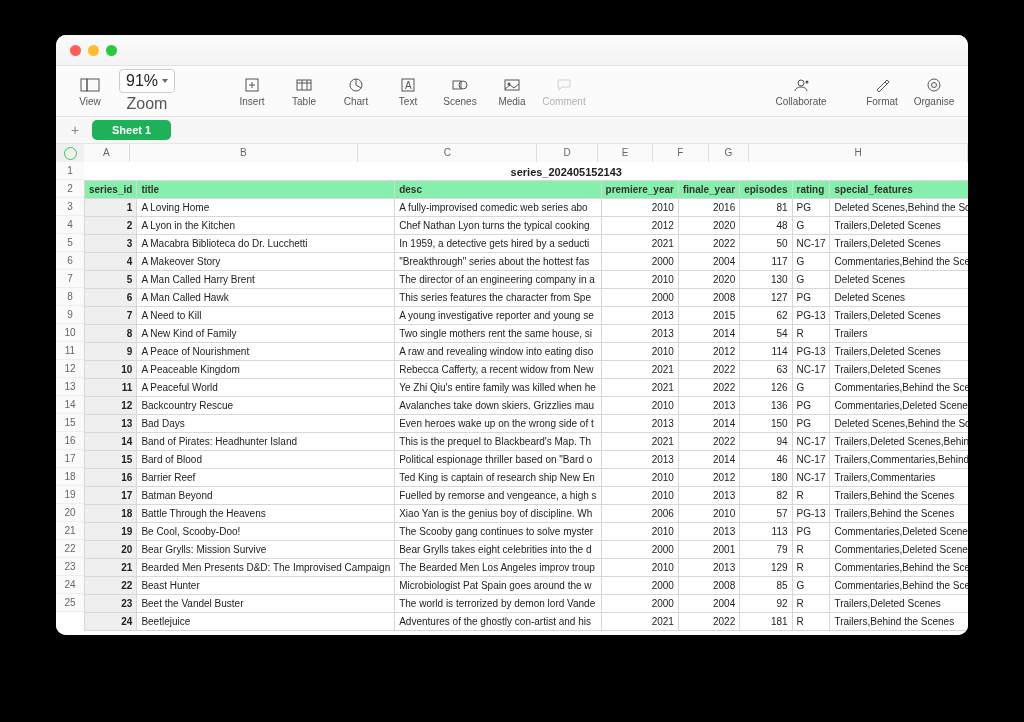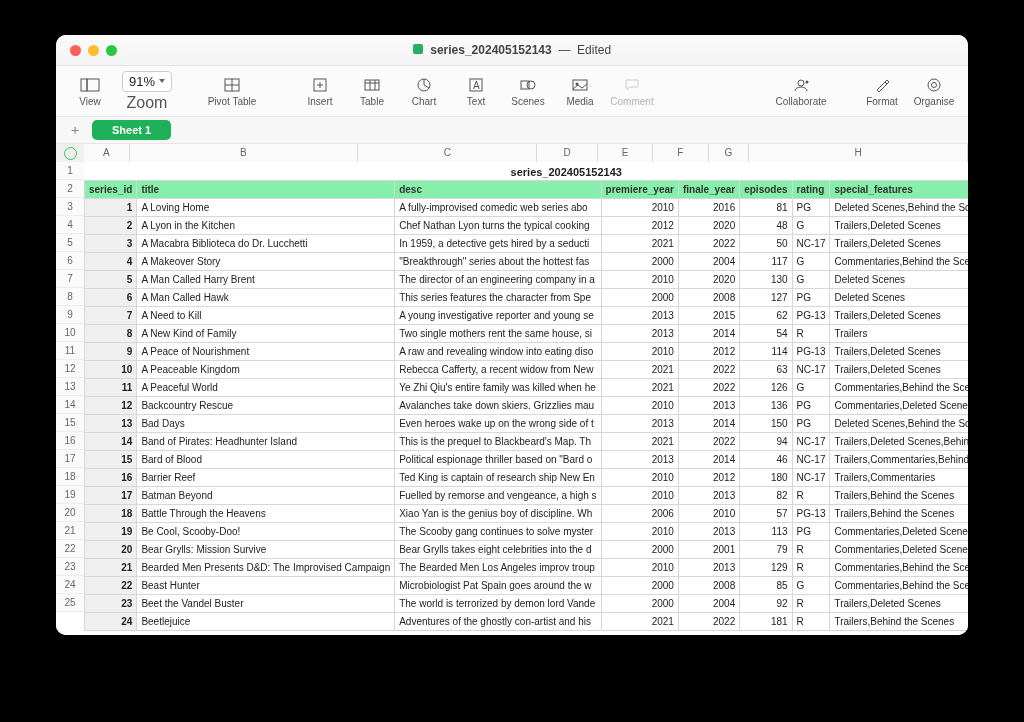--- a/index.html
+++ b/index.html
@@ -9,21 +9,21 @@
   .tл{width:11px;height:11px;border-radius:50%;}
   .red{background:#ff5f57;} .yellow{background:#febc2e;} .green{background:#28c840;}
   .title{position:absolute;left:0;right:0;text-align:center;font-size:12px;color:#444;}
   .title b{font-weight:600;}
   .title .doc-icon{display:inline-block;width:10px;height:10px;background:#27ae60;border-radius:2px;margin-right:4px;vertical-align:0;}
   .toolbar{height:50px;display:flex;align-items:center;padding:0 8px;gap:0;background:#fbfbfb;border-bottom:1px solid #e4e4e4;}
   .tbtn{display:flex;flex-direction:column;align-items:center;justify-content:center;height:44px;min-width:52px;color:#555;font-size:10px;gap:2px;}
   .tbtn .ic{width:20px;height:18px;display:flex;align-items:center;justify-content:center;color:#555;}
   .tbtn.dis{opacity:.45;}
   .zoomsel{display:flex;flex-direction:column;align-items:center;min-width:62px;}
-  .zoomsel .sel{border:1px solid #ccc;border-radius:4px;padding:2px 6px;font-size:13px;background:#fff;display:flex;align-items:center;gap:4px;}
+  .zoomsel .sel{border:1px solid #ccc;border-radius:4px;padding:2px 6px;font-size:16px;background:#fff;display:flex;align-items:center;gap:4px;}
   .spacer{flex:1;}
   .sheets{height:26px;background:#f7f7f7;border-bottom:1px solid #e5e5e5;display:flex;align-items:center;padding-left:10px;gap:8px;}
   .addsheet{width:18px;height:18px;display:flex;align-items:center;justify-content:center;color:#888;font-size:14px;}
   .sheettab{background:#1fb15a;color:#fff;font-size:11px;font-weight:600;padding:4px 20px;border-radius:5px;}
   .sheetarea{height:calc(100% - 30px - 50px - 26px);overflow:hidden;position:relative;background:#fff;}
   .corner-sel{position:absolute;left:0;top:0;width:28px;height:18px;background:#f0f0f0;border-right:1px solid #ddd;border-bottom:1px solid #ddd;display:flex;align-items:center;justify-content:center;}
   .corner-sel .circ{width:11px;height:11px;border:1.5px solid #34c759;border-radius:50%;}
   .colheads{position:absolute;left:28px;top:0;right:0;height:18px;display:flex;background:#fafafa;border-bottom:1px solid #ddd;}
   .colheads div{border-right:1px solid #ddd;text-align:center;font-size:10px;color:#666;line-height:18px;}
   .rowheads{position:absolute;left:0;top:18px;width:28px;background:#fafafa;border-right:1px solid #ddd;}
@@ -41,54 +41,40 @@
 <body>
 
 <div class="window">
 
   <div class="titlebar">
     <div class="traffic">
       <div class="tл red"></div>
       <div class="tл yellow"></div>
       <div class="tл green"></div>
     </div>
-    <div class="title">
-      <span class="doc-icon"></span>
-      <b>series_202405152143</b> &nbsp;—&nbsp; <span>Edited</span>
-    </div>
   </div>
 
   <div class="toolbar">
     <div class="tbtn">
       <span class="ic">
           <svg width="20" height="14" viewBox="0 0 20 14">
             <rect x="1" y="1" width="6" height="12" fill="none" stroke="#555"></rect>
             <rect x="7" y="1" width="12" height="12" fill="none" stroke="#555"></rect>
           </svg>
         </span>
       <span>View</span>
     </div>
     <div class="zoomsel">
       <div class="sel">
           <span>91%</span>
           <span class="chev"></span>
         </div>
       <span style="font-size:16px;color:#555;margin-top:2px;">Zoom</span>
     </div>
     <div style="width:20px"></div>
-    <div class="tbtn" style="min-width:68px">
-      <span class="ic">
-          <svg width="16" height="14">
-            <rect x="1" y="1" width="14" height="12" fill="none" stroke="#555"></rect>
-            <line x1="8" y1="1" x2="8" y2="13" stroke="#555"></line>
-            <line x1="1" y1="7" x2="15" y2="7" stroke="#555"></line>
-          </svg>
-        </span>
-      <span>Pivot Table</span>
-    </div>
     <div style="width:28px"></div>
     <div class="tbtn">
       <span class="ic">
           <svg width="14" height="14">
             <rect x="1" y="1" width="12" height="12" fill="none" stroke="#555"></rect>
             <line x1="7" y1="4" x2="7" y2="10" stroke="#555"></line>
             <line x1="4" y1="7" x2="10" y2="7" stroke="#555"></line>
           </svg>
         </span>
       <span>Insert</span>

